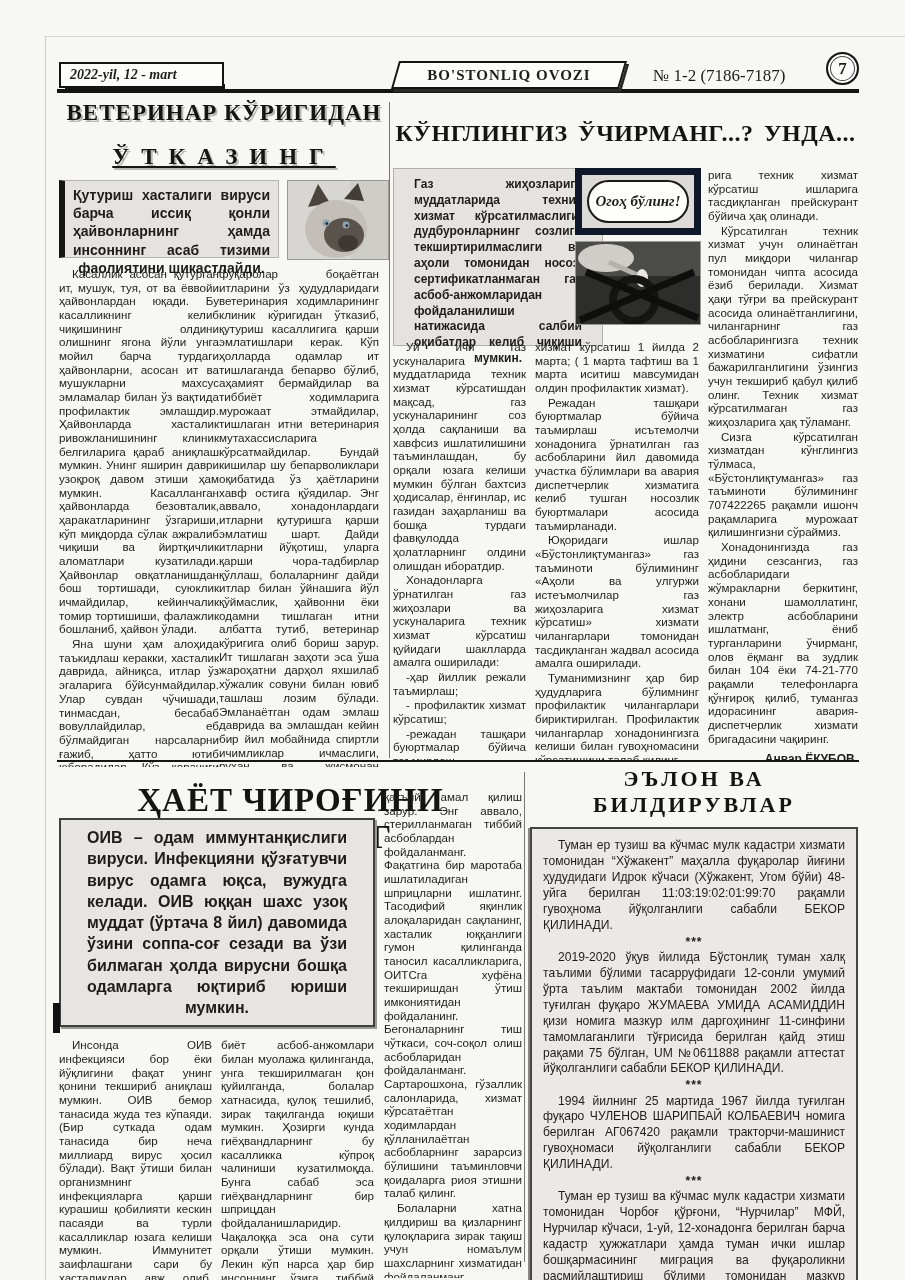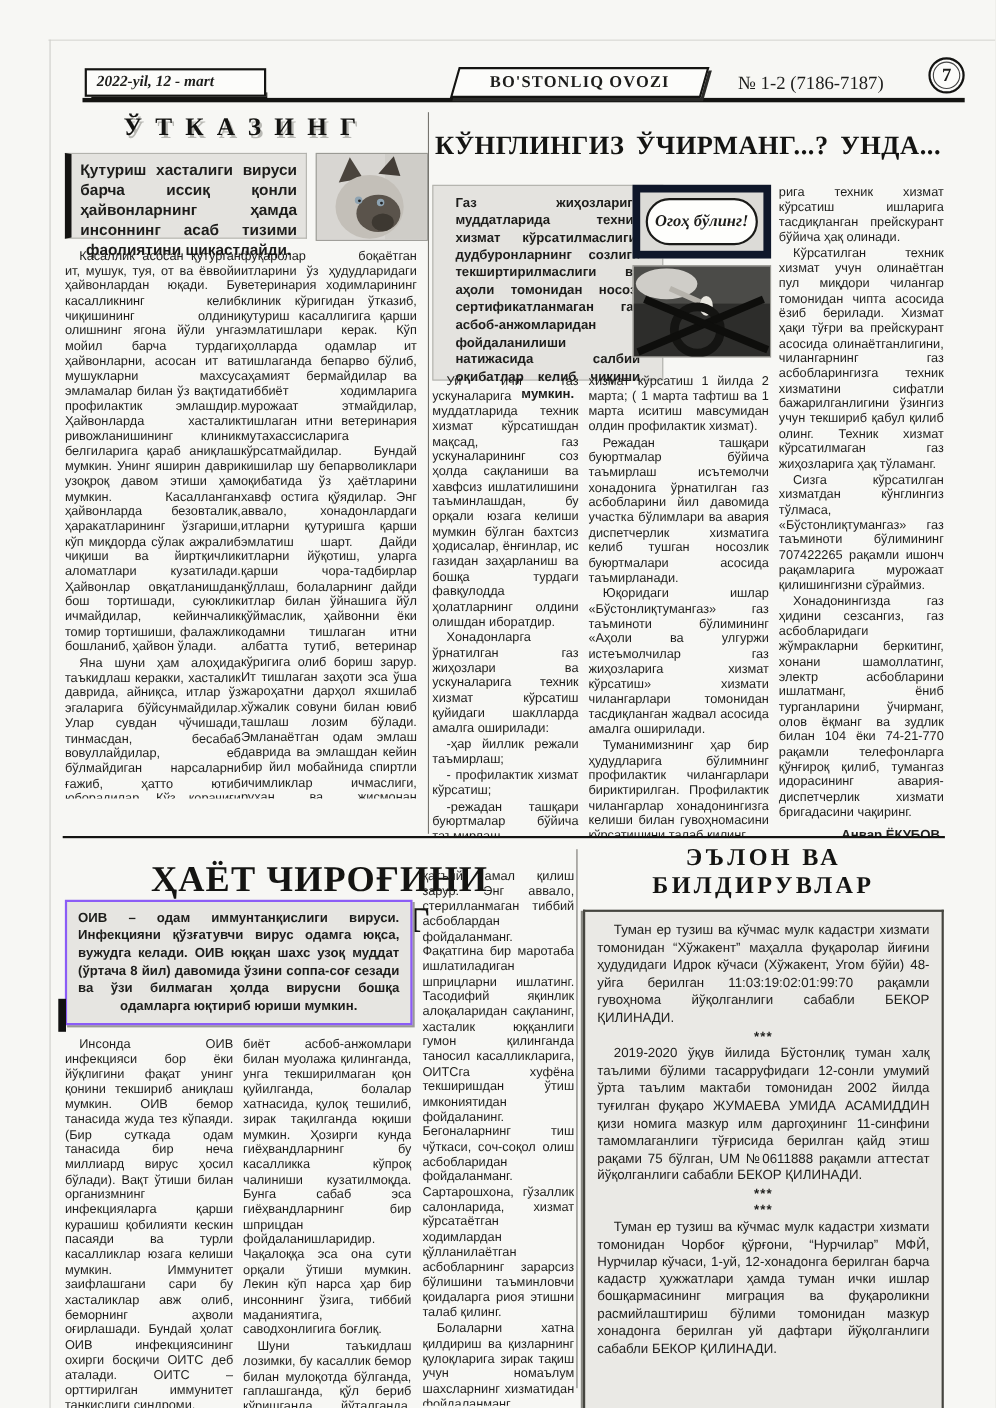--- a/index.html
+++ b/index.html
@@ -3,21 +3,21 @@
 <meta charset="utf-8">
 <title>Newspaper page</title>
 <style>
   html,body{margin:0;padding:0;background:#e9e9e6;}
   .page{position:relative;width:905px;height:1280px;background:#f7f7f4;overflow:hidden;
         font-family:"Liberation Sans","DejaVu Sans",sans-serif;color:#1d1d1b;}
   .edge-top{position:absolute;left:44px;top:36px;right:0;height:1px;background:#d6d6d2;}
   .edge-left{position:absolute;left:45px;top:36px;bottom:0;width:1px;background:#cdcdc9;}
 
   
-  .hdr{position:absolute;left:75px;top:60px;width:802px;height:40px;}
+  .hdr{position:absolute;left:57px;top:60px;width:802px;height:40px;}
   .hdr-rule{position:absolute;left:0;top:29px;width:100%;height:4px;background:#141412;}
   .date-box{position:absolute;left:2px;top:2px;width:152px;height:22px;background:#fcfcfa;
             border:2px solid #141412;display:flex;align-items:center;padding-left:9px;
             font-family:"Liberation Serif","DejaVu Serif",serif;font-weight:bold;font-style:italic;font-size:14px;}
   .date-shadow{position:absolute;left:8px;top:24px;width:160px;height:7px;background:#141412;}
   .masthead{position:absolute;left:338px;top:1px;width:224px;height:24px;background:#fcfcfa;
             border:2px solid #141412;transform:skewX(-16deg);box-shadow:3px 3px 0 #2a2a28;}
   .masthead span{display:flex;width:100%;height:100%;align-items:center;justify-content:center;
             transform:skewX(16deg);font-family:"Liberation Serif","DejaVu Serif",serif;
             font-weight:bold;font-size:15px;letter-spacing:1px;}
@@ -36,21 +36,21 @@
   .col{font-size:11.6px;line-height:1.18;text-align:justify;overflow:hidden;}
   .col p{margin:0 0 1px 0;text-indent:13px;}
   .col.cont p:first-child{text-indent:0;}
   .sig{margin-top:7px;font-weight:bold;text-align:right;}
   .sig p{margin:0;text-indent:0 !important;line-height:1.3;font-size:12px;}
   .serif-title{font-family:"Liberation Serif","DejaVu Serif",serif;font-weight:bold;color:#141412;text-align:center;}
 
   
   .vet{position:absolute;left:59px;top:100px;width:330px;height:660px;}
   .vet-t1{font-size:23px;letter-spacing:1px;text-shadow:2px 2px 0 #b9b9b4;}
-  .vet-t2{font-size:23px;letter-spacing:12px;margin-top:3px;text-shadow:2px 2px 0 #b9b9b4;}
+  .vet-t2{font-size:23px;letter-spacing:12px;margin-top:18px;text-shadow:2px 2px 0 #b9b9b4;text-decoration:underline;}
   .vet-leadrow{display:flex;gap:8px;margin-top:10px;}
   .vet-leadbox{flex:1;height:66px;background:#e4e3df;border:1px solid #b3b3ad;border-left:6px solid #141412;
                padding:5px 8px;font-weight:bold;font-size:14px;line-height:1.3;
                text-align:justify;text-align-last:center;}
   .photo{background:#d6d4d0;border:1px solid #9a9a94;}
   .cat{width:100px;height:78px;}
   .vet-body{display:flex;gap:0;margin-top:7px;height:500px;}
   .vet-body .col{width:160px;}
 
   
@@ -67,22 +67,22 @@
   .stove{margin-top:6px;width:124px;height:82px;}
   .gas-col{position:absolute;}
   .gas-c1{left:0;top:220px;width:133px;height:420px;}
   .gas-c2{left:142px;top:220px;width:164px;height:420px;}
   .gas-c3{left:315px;top:48px;width:150px;height:592px;}
 
   
   .hiv{position:absolute;left:59px;top:766px;width:463px;height:514px;}
   .hiv-title{font-size:33px;letter-spacing:1px;margin-top:16px;}
   .hiv-main{position:absolute;left:0;top:52px;width:316px;}
-  .hiv-lead{position:relative;border:2px solid #8b5cf6;background:#e6e5e1;padding:7px 10px;
-            font-weight:bold;font-size:12px;line-height:1.33;text-align:justify;text-align-last:center;
+  .hiv-lead{position:relative;border:2px solid #404040;background:#e6e5e1;padding:7px 26px;
+            font-weight:bold;font-size:16px;line-height:1.33;text-align:justify;text-align-last:center;
             box-shadow:2px 2px 0 #9a9a94;}
   .hiv-bar{position:absolute;left:-8px;bottom:-8px;width:7px;height:30px;background:#111;}
   .hiv-cols{display:flex;gap:9px;margin-top:11px;height:360px;}
   .hiv-cols .col{width:153px;}
   .hiv-c3{position:absolute;left:325px;top:24px;width:138px;height:488px;}
 
   
   .ann{position:absolute;left:530px;top:766px;width:328px;height:514px;}
   .ann-title{font-size:22px;letter-spacing:3px;}
   .ann-box{margin-top:9px;height:436px;background:#eae9e5;border:2px solid #45453f;
@@ -108,20 +108,21 @@
     </div>
     <div class="issue">№ 1-2 (7186-7187)</div>
     <div class="pagenum">7</div>
   </div>
 
   <div class="rule-mid"></div>
   <div class="vdiv-top"></div>
   <div class="vdiv-bottom"></div>
 
   <div class="vet">
+    <div class="serif-title vet-t1">ВЕТЕРИНАР КЎРИГИДАН</div>
     <div class="serif-title vet-t2">ЎТКАЗИНГ</div>
     <div class="vet-leadrow">
       <div class="vet-leadbox">Қутуриш хасталиги вируси барча иссиқ қонли ҳайвонларнинг ҳамда инсоннинг асаб тизими фаолиятини шикастлайди.</div>
       <div class="photo cat">
         <svg width="100" height="78" viewBox="0 0 100 78" xmlns="http://www.w3.org/2000/svg">
           <rect width="100" height="78" fill="#d8d6d2"></rect>
           <rect x="62" width="38" height="78" fill="#cfcdc8"></rect>
           <polygon points="20,26 30,3 42,22" fill="#4a443d"></polygon>
           <polygon points="56,18 70,2 76,20" fill="#433d37"></polygon>
           <ellipse cx="48" cy="48" rx="31" ry="29" fill="#c3bfb8"></ellipse>
@@ -220,17 +221,18 @@
     </div>
   </div>
 
   <div class="ann">
     <div class="serif-title ann-title">ЭЪЛОН ВА БИЛДИРУВЛАР</div>
     <div class="ann-box">
         <p>Туман ер тузиш ва кўчмас мулк кадастри хизмати томонидан “Хўжакент” маҳалла фуқаролар йиғини ҳудудидаги Идрок кўчаси (Хўжакент, Угом бўйи) 48-уйга берилган 11:03:19:02:01:99:70 рақамли  гувоҳнома йўқолганлиги сабабли    БЕКОР ҚИЛИНАДИ.</p>
         <p class="star-sep">***</p>
         <p>2019-2020 ўқув йилида Бўстонлиқ туман халқ таълими бўлими тасарруфидаги 12-сонли  умумий ўрта таълим мактаби томонидан  2002 йилда туғилган фуқаро ЖУМАЕВА УМИДА АСАМИДДИН қизи номига мазкур илм даргоҳининг 11-синфини тамомлаганлиги тўғрисида берилган қайд этиш рақами 75 бўлган, UM №0611888 рақамли аттестат йўқолганлиги сабабли   БЕКОР ҚИЛИНАДИ.</p>
         <p class="star-sep">***</p>
+        <p>1994 йилнинг 25 мартида 1967 йилда туғилган фуқаро  ЧУЛЕНОВ ШАРИПБАЙ КОЛБАЕВИЧ номига  берилган АГ067420 рақамли тракторчи-машинист гувоҳномаси йўқолганлиги сабабли БЕКОР ҚИЛИНАДИ.</p>
         <p class="star-sep">***</p>
         <p>Туман ер тузиш ва кўчмас  мулк кадастри хизмати томонидан  Чорбоғ қўрғони, “Нурчилар” МФЙ, Нурчилар кўчаси, 1-уй, 12-хонадонга берилган  барча кадастр ҳужжатлари ҳамда туман ички ишлар бошқармасининг миграция ва фуқароликни расмийлаштириш бўлими томонидан мазкур хонадонга берилган уй дафтари йўқолганлиги сабабли БЕКОР ҚИЛИНАДИ.</p>
       </div>
   </div>
 </div>
 
 </body></html>

